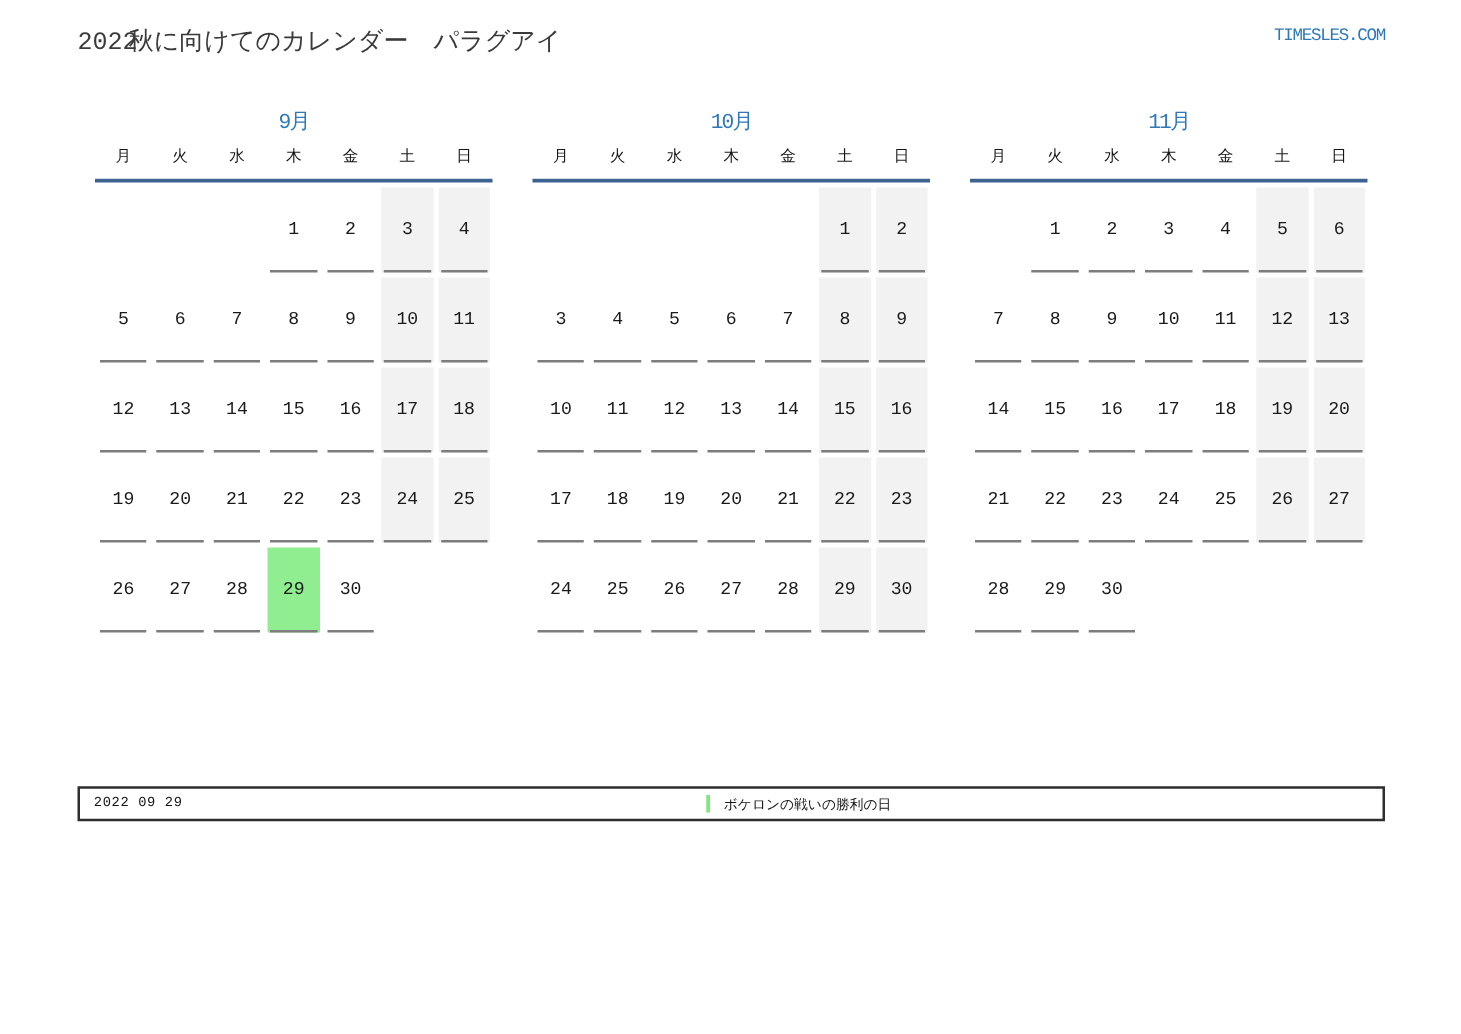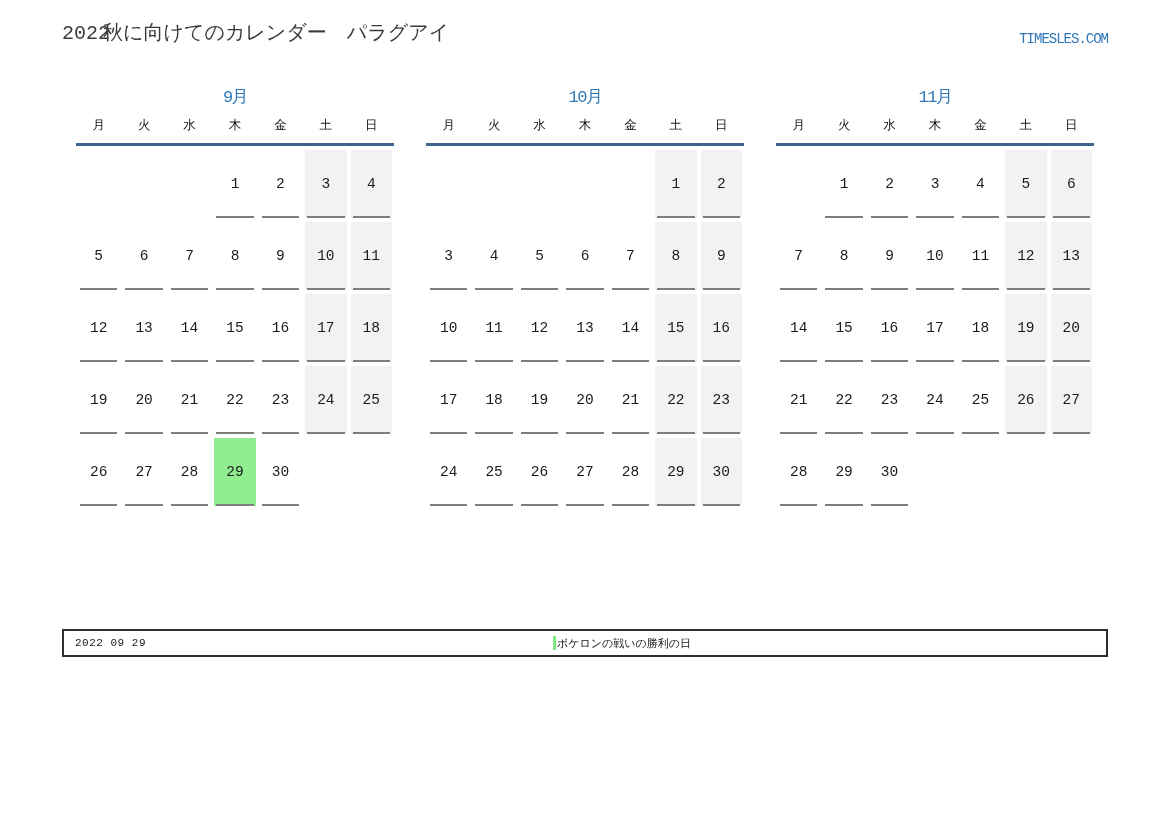--- a/index.html
+++ b/index.html
@@ -8,21 +8,21 @@
     font-family:Liberation Mono, monospace; overflow:hidden;
   }
 
   
   .page-title {
     position:absolute; left:62px; top:19px; font-size:20px; color:#3a3a3a;
     font-weight:500; letter-spacing:0; white-space:nowrap;
   }
   .page-title .title-main { margin-left:-7px; } 
   .site-logo {
-    position:absolute; top:31px; right:61px; font-size:14px; color:var(--accent,#2c74b8);
+    position:absolute; top:21px; right:61px; font-size:14px; color:var(--accent,#2c74b8);
     letter-spacing:-1px; white-space:nowrap; cursor:pointer; text-decoration:none;
   }
 
   
   .months { position:absolute; left:76px; top:85px; display:flex; gap:32px;justify-content:flex-end; }
   .month { width:318px; }
   .month-title {
     text-align:center; color:var(--accent,#2c74b8); font-size:17px; height:21px;
     letter-spacing:-1.5px; margin-bottom:11px;
   }
@@ -53,22 +53,22 @@
   
   .footer {
     position:absolute; left:62px; top:629px; width:1042px; height:24px;
     border:2px solid #2e2e2e; background:#fff;
   }
   .footer-date {
     position:absolute; left:11px; top:0; height:24px; line-height:24px;
     font-size:11px; color:#161616; letter-spacing:0.5px; white-space:nowrap;
   }
   .legend {
-    position:absolute; left:489px; top:0; height:24px; display:flex;
-    align-items:center; gap:1px;
+    position:absolute; left:501px; top:0; height:24px; display:flex;
+    align-items:center; gap:11px;
   }
   .legend-marker { width:3px; height:14px; background:var(--marker,#7de87d); }
   .legend-label { font-size:11px; color:#161616; white-space:nowrap; }
 </style>
 </head>
 <body>
 
 <div class="page">
 
   <div class="page-title">

